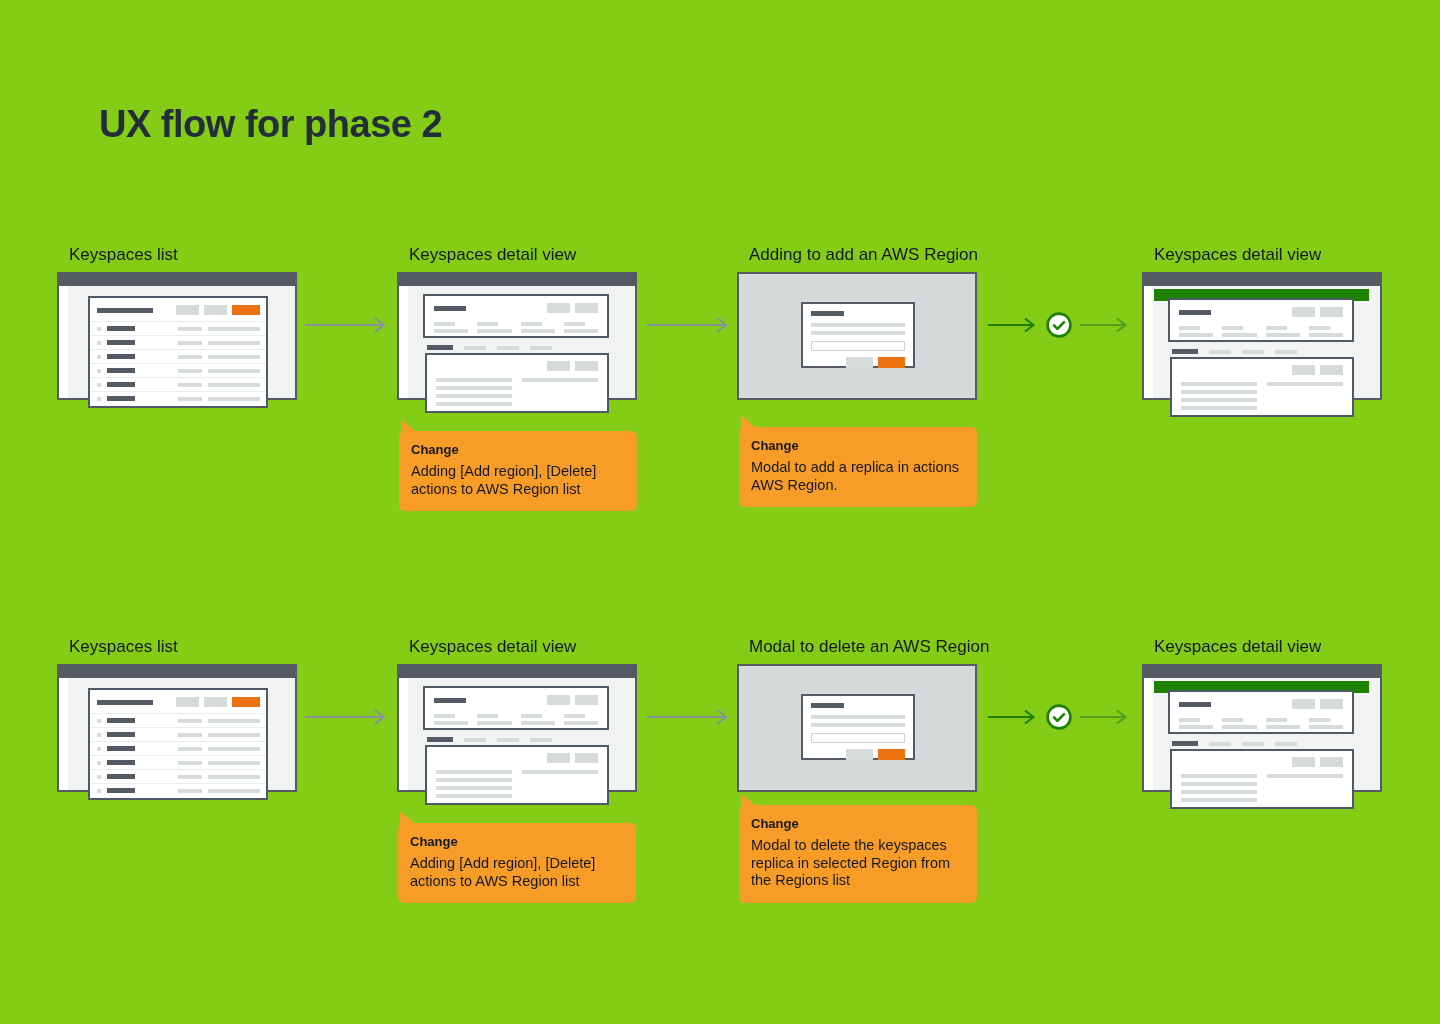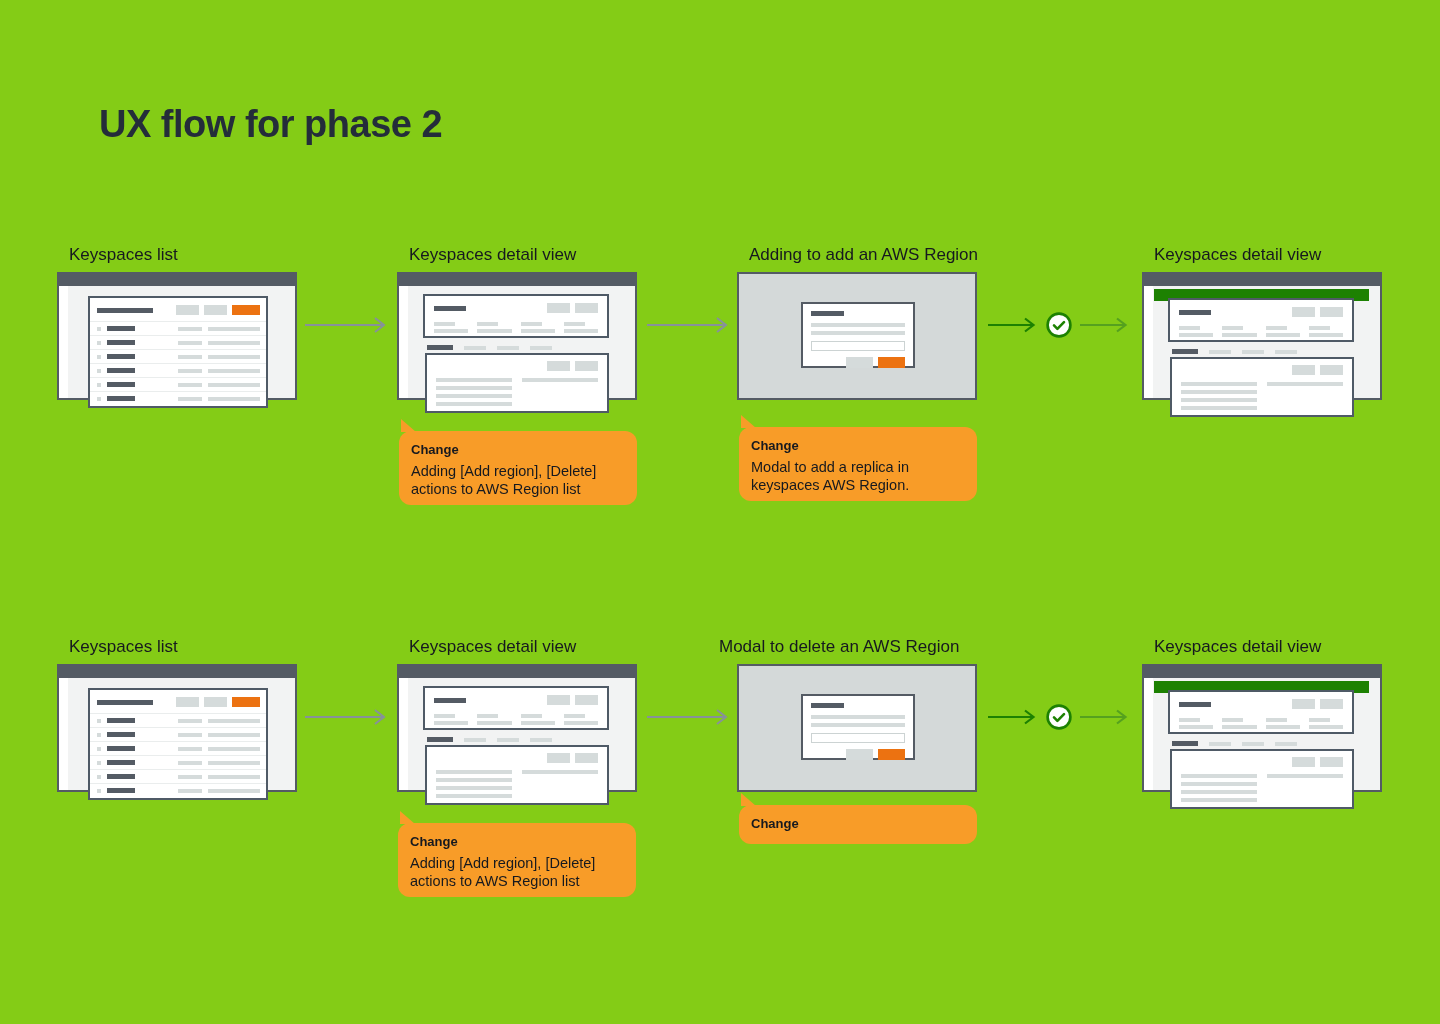--- a/index.html
+++ b/index.html
@@ -71,22 +71,22 @@
     border:2px solid #545b64; }
   .dialog .m-title { width:33px; height:5px; background:#545b64; }
   .dialog .m-line { height:4px; background:#d5dbdb; margin-top:7px; }
   .dialog .m-line + .m-line { margin-top:4px; }
   .dialog .m-input { height:8px; background:#fff; border:1px solid #ccd3d3; margin-top:6px; }
   .dialog .m-btns { display:flex; justify-content:flex-end; gap:5px; margin-top:6px; }
   .dialog .m-btn { width:27px; height:11px; background:#d5dbdb; }
   .dialog .m-btn.orange { background:#ec7211; }
 
   
-  .callout { position:absolute; width:214px; background:#f89c28; border-radius:12px;
-    padding:11px 12px 7px; color:#16191f; }
+  .callout { position:absolute; width:214px; background:#f89c28; border-radius:6px;
+    padding:11px 12px 13px; color:#16191f; }
   .callout .pointer { position:absolute; left:2px; top:-12px; width:0; height:0;
     border-bottom:13px solid #f89c28; border-right:15px solid transparent; }
   .co-head { font-size:13px; font-weight:700; margin-bottom:6px; }
   .co-body { font-size:14.5px; line-height:1.22; }
 
   svg { display:block; }
 </style>
 </head>
 <body>
 
@@ -226,21 +226,21 @@
         <div class="m-input"></div>
         <div class="m-btns">
           <div class="m-btn"></div>
           <div class="m-btn orange"></div>
         </div>
       </div>
     </div>
     <div class="callout" style="left:739px;top:427px">
       <div class="pointer"></div>
       <div class="co-head">Change</div>
-      <div class="co-body">Modal to add a replica in keyspaces AWS Region.</div>
+      <div class="co-body">Modal to add a replica in actions AWS Region.</div>
     </div>
 
     <svg class="abs" style="left:986px;top:315px" width="56" height="20" viewBox="0 0 56 20">
       <path d="M2 10 H46" stroke="#1d8102" stroke-width="2.2" fill="none"></path>
       <path d="M39 3.5 L47.5 10 L39 16.5" stroke="#1d8102" stroke-width="2.2" fill="none"></path>
     </svg>
     <svg class="abs" style="left:1045px;top:311px" width="28" height="28" viewBox="0 0 28 28">
       <circle cx="14" cy="14" r="11.4" fill="#ffffff" stroke="#1d8102" stroke-width="2.6"></circle>
       <path d="M9 14.4 L12.4 17.8 L19 11.2" fill="none" stroke="#1d8102" stroke-width="2.6" stroke-linecap="round" stroke-linejoin="round"></path>
     </svg>
@@ -422,36 +422,37 @@
       <div class="pointer"></div>
       <div class="co-head">Change</div>
       <div class="co-body">Adding [Add region], [Delete] actions to AWS Region list</div>
     </div>
 
     <svg class="abs" style="left:645px;top:315px" width="90" height="20" viewBox="0 0 90 20">
       <path d="M2 10 H80" stroke="#87919a" stroke-width="2" fill="none"></path>
       <path d="M72 3 L81 10 L72 17" stroke="#87919a" stroke-width="2" fill="none"></path>
     </svg>
 
-    <div class="step-label" style="left:707px;">Modal to delete an AWS Region</div>
+    <div class="step-label" style="left:737px;">Modal to delete an AWS Region</div>
     <div class="win modal-win" style="left:737px;">
       <div class="card dialog">
         <div class="m-title"></div>
         <div class="m-line"></div>
         <div class="m-line"></div>
         <div class="m-input"></div>
         <div class="m-btns">
           <div class="m-btn"></div>
           <div class="m-btn orange"></div>
         </div>
       </div>
     </div>
     <div class="callout" style="left:739px;top:413px">
       <div class="pointer"></div>
       <div class="co-head">Change</div>
+      <div class="co-body">Modal to delete the keyspaces replica in selected Region from the Regions list</div>
     </div>
 
     <svg class="abs" style="left:986px;top:315px" width="56" height="20" viewBox="0 0 56 20">
       <path d="M2 10 H46" stroke="#1d8102" stroke-width="2.2" fill="none"></path>
       <path d="M39 3.5 L47.5 10 L39 16.5" stroke="#1d8102" stroke-width="2.2" fill="none"></path>
     </svg>
     <svg class="abs" style="left:1045px;top:311px" width="28" height="28" viewBox="0 0 28 28">
       <circle cx="14" cy="14" r="11.4" fill="#ffffff" stroke="#1d8102" stroke-width="2.6"></circle>
       <path d="M9 14.4 L12.4 17.8 L19 11.2" fill="none" stroke="#1d8102" stroke-width="2.6" stroke-linecap="round" stroke-linejoin="round"></path>
     </svg>

